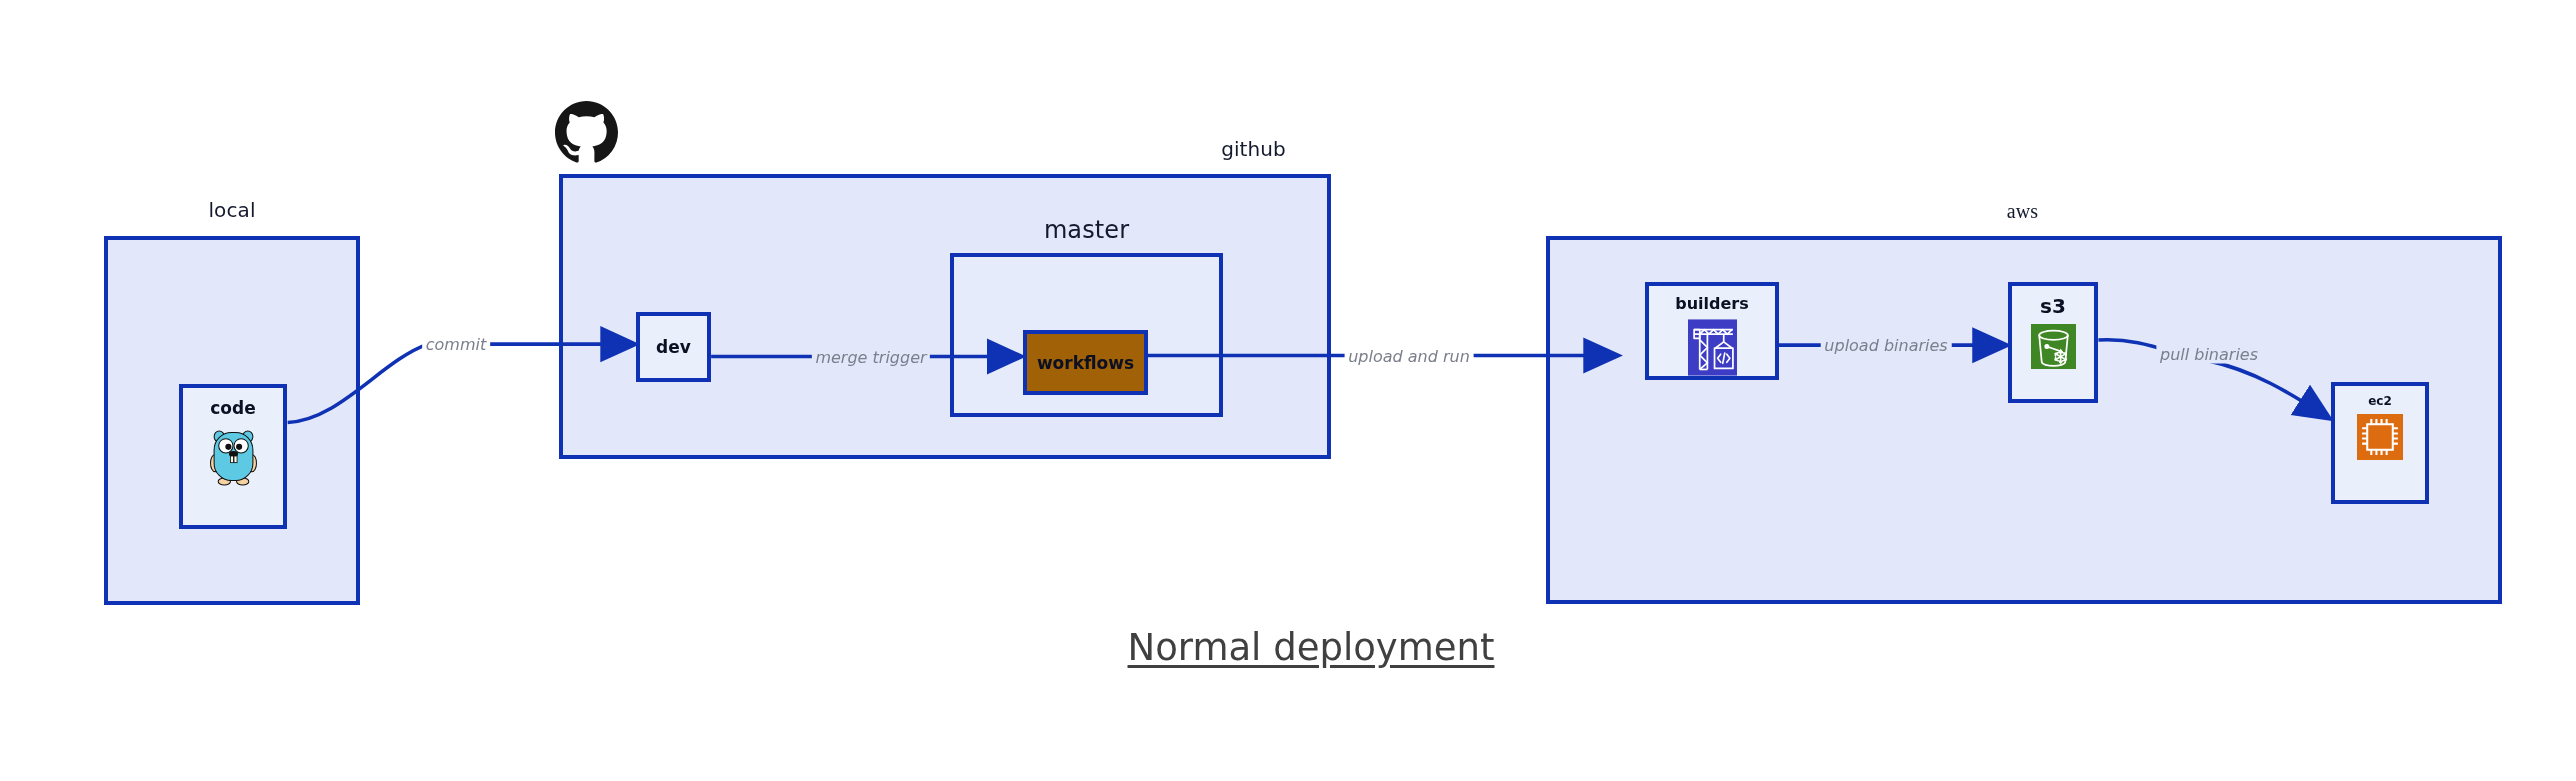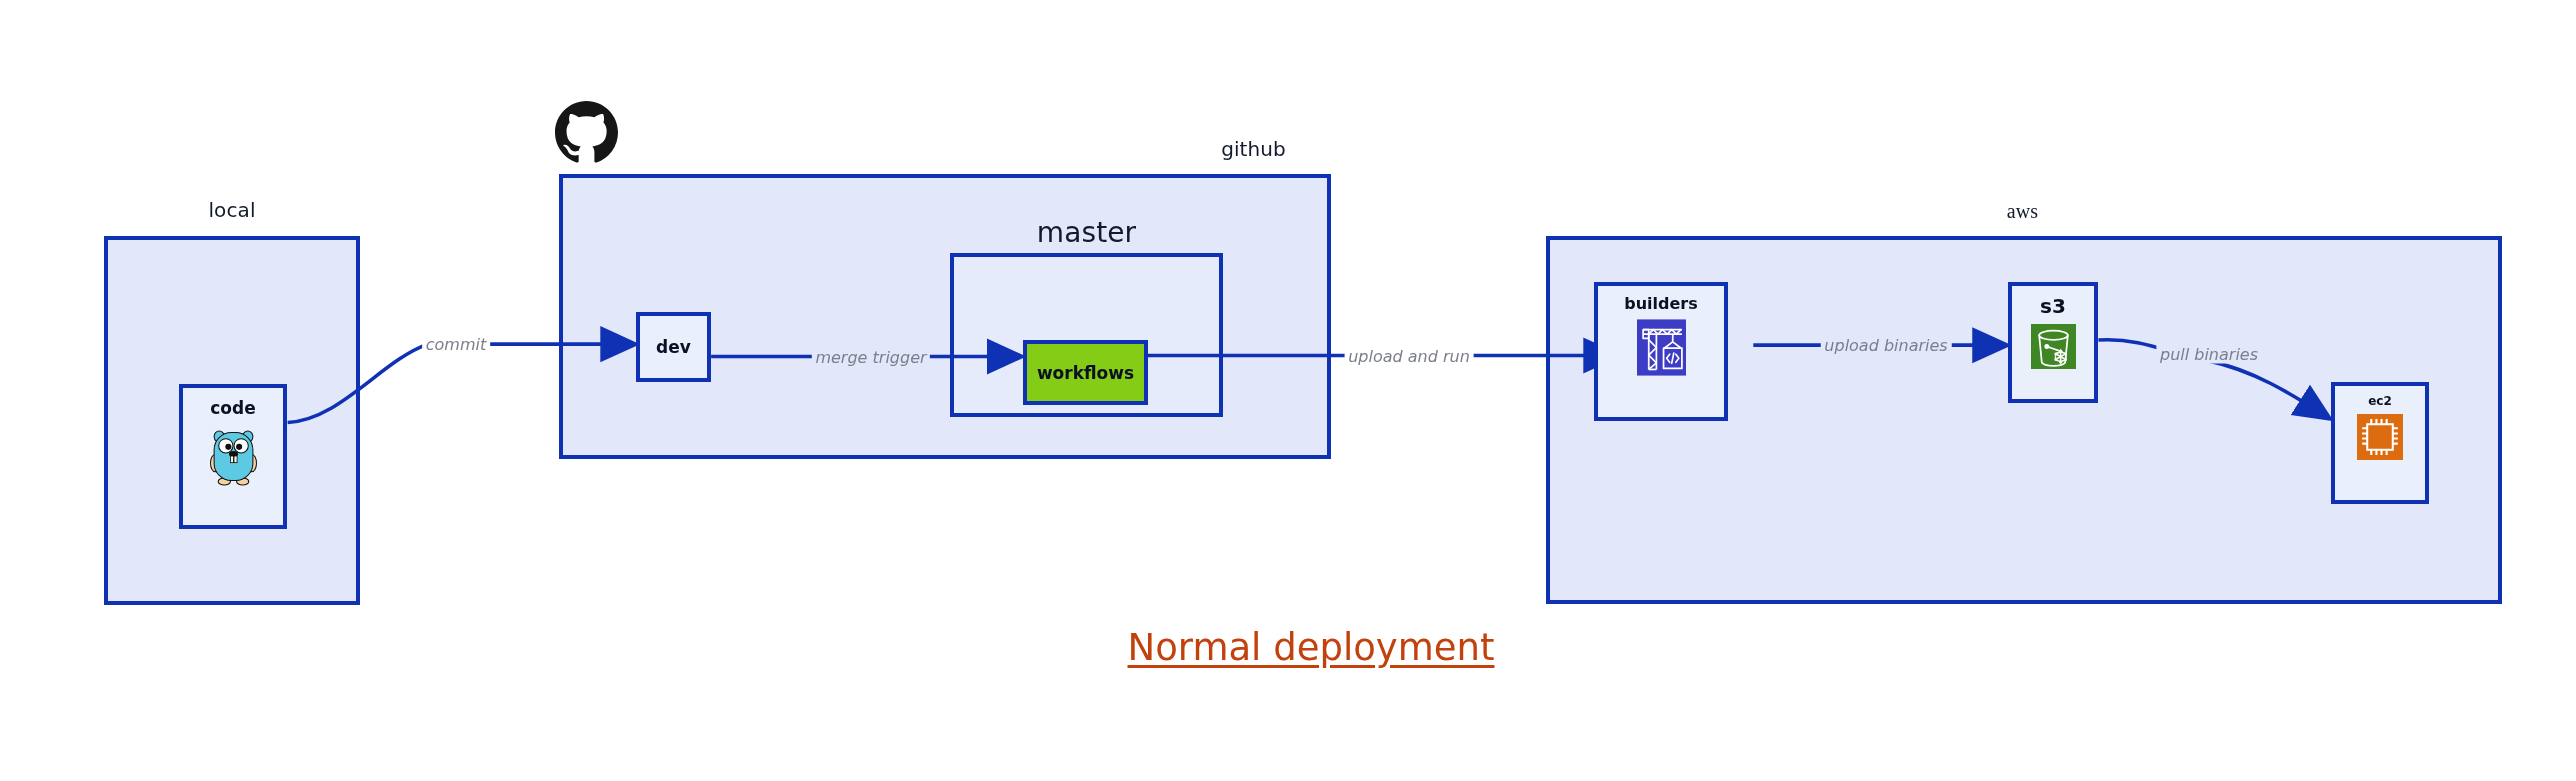--- a/index.html
+++ b/index.html
@@ -21,21 +21,21 @@
         display:flex;flex-direction:column;align-items:center;}
   .node-label{font-weight:bold;color:#0b1023;white-space:nowrap;}
 
   
   .edge-label{position:absolute;color:#7b7f8c;font-style:italic;
               font-size:16px;white-space:nowrap;background:#ffffff;
               padding:0 3.6px;transform:translate(-50%,-50%);}
   .edge-label.on-fill{background:#e2e7fa;}
 
   
-  .diagram-title{position:absolute;color:#c2410c;font-size:37px;
+  .diagram-title{position:absolute;color:#404040;font-size:37px;
                  text-decoration:underline;text-underline-offset:5.2px;
                  white-space:nowrap;transform:translateX(-50%);}
 
   
   .tile{display:block;}
 </style>
 </head>
 <body>
 
 <div class="stage">
@@ -43,21 +43,21 @@
   <div class="group" style="left:104px;top:236px;width:256px;height:369px;"></div>
   <div class="group-label" style="left:104px;top:198px;width:256px;">local</div>
 
   <div class="group" style="left:559px;top:174px;width:772px;height:285px;"></div>
   <div class="group-label" style="left:1176px;top:137px;width:155px;">github</div>
 
   <div class="group" style="left:1546px;top:236px;width:956px;height:368px;"></div>
   <div class="group-label" style="left:1935px;top:200px;width:175px;font-family:Liberation Serif, serif;">aws</div>
 
   <div class="group" style="left:950px;top:253px;width:273px;height:164px;background:#e6ebfb;border-width:4.1px;"></div>
-  <div class="group-label" style="left:950px;top:216px;width:273px;font-size:28px;">master</div>
+  <div class="group-label" style="left:950px;top:216px;width:273px;font-size:24px;">master</div>
 
   <svg class="layer" viewBox="0 0 5054 1516">
     <defs>
       <marker id="ah" markerWidth="12" markerHeight="12" refX="9" refY="5" orient="auto" markerUnits="strokeWidth">
         <path d="M0,0 L11,5 L0,10 z" fill="#0f32b5"></path>
       </marker>
     </defs>
     <g stroke="#0f32b5" stroke-width="7" fill="none" marker-end="url(#ah)">
 
       <path d="M558,820 C 660,815 740,700 830,668 L1228,668"></path>
@@ -103,25 +103,25 @@
         <rect x="42" y="60" width="6" height="13" fill="#fdf6e3" stroke="#111" stroke-width="1.6"></rect>
         <rect x="49" y="60" width="6" height="13" fill="#fdf6e3" stroke="#111" stroke-width="1.6"></rect>
       </svg>
     </span>
   </div>
 
   <div class="node" style="left:636px;top:312px;width:75px;height:70px;justify-content:center;">
     <div class="node-label" style="font-size:17px;">dev</div>
   </div>
 
-  <div class="node" style="left:1023px;top:340px;width:125px;height:65px;justify-content:center;background:#84cc16;">
+  <div class="node" style="left:1023px;top:330px;width:125px;height:65px;justify-content:center;background:#a16207;">
     <div class="node-label" style="font-size:17px;">workflows</div>
   </div>
 
-  <div class="node" style="left:1594px;top:282px;width:134px;height:139px;">
+  <div class="node" style="left:1645px;top:282px;width:134px;height:98px;">
     <div class="node-label" style="font-size:16px;margin-top:7.7px;">builders</div>
     <span class="tile" style="margin-top:6.2px;">
       <svg width="49" height="57" viewBox="0 0 96 110">
         <rect x="0" y="0" width="96" height="110" fill="#3c3cc4"></rect>
         <g stroke="#fff" stroke-width="3.4" fill="none" stroke-linejoin="round">
 
           <rect x="12" y="20" width="11" height="17"></rect>
 
           <path d="M12 20 L88 20"></path>
           <path d="M12 29 L88 29"></path>

